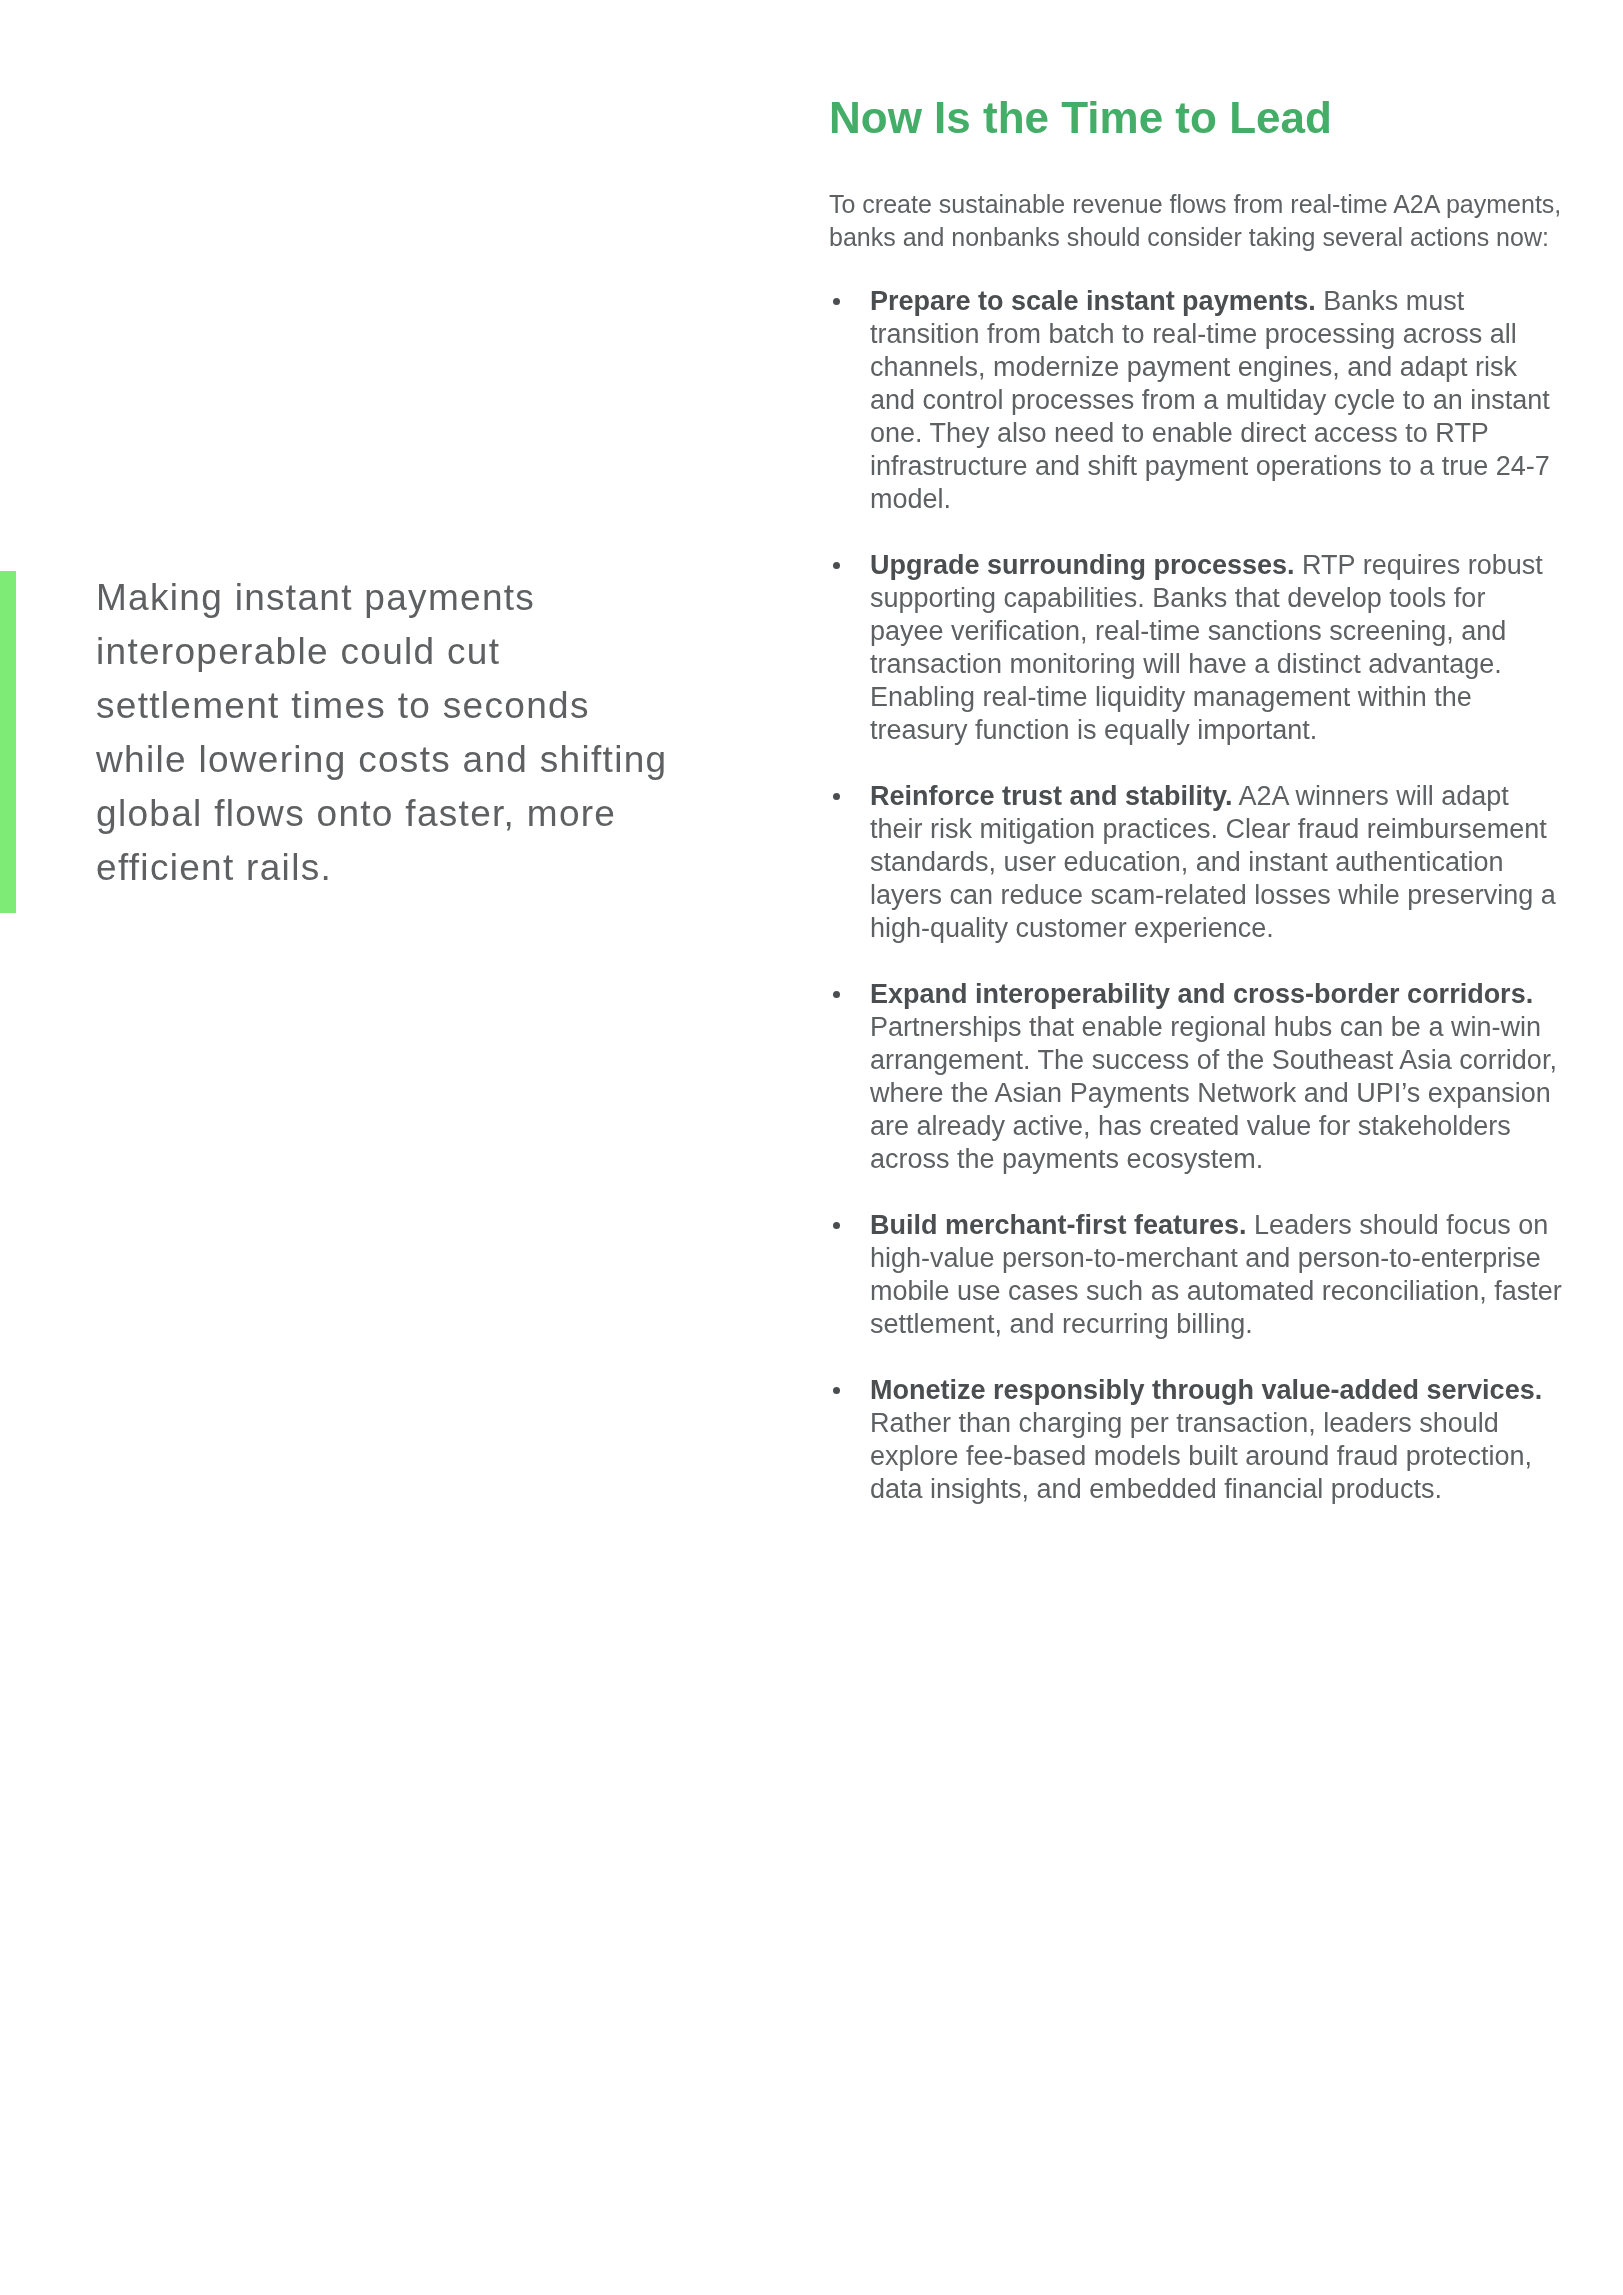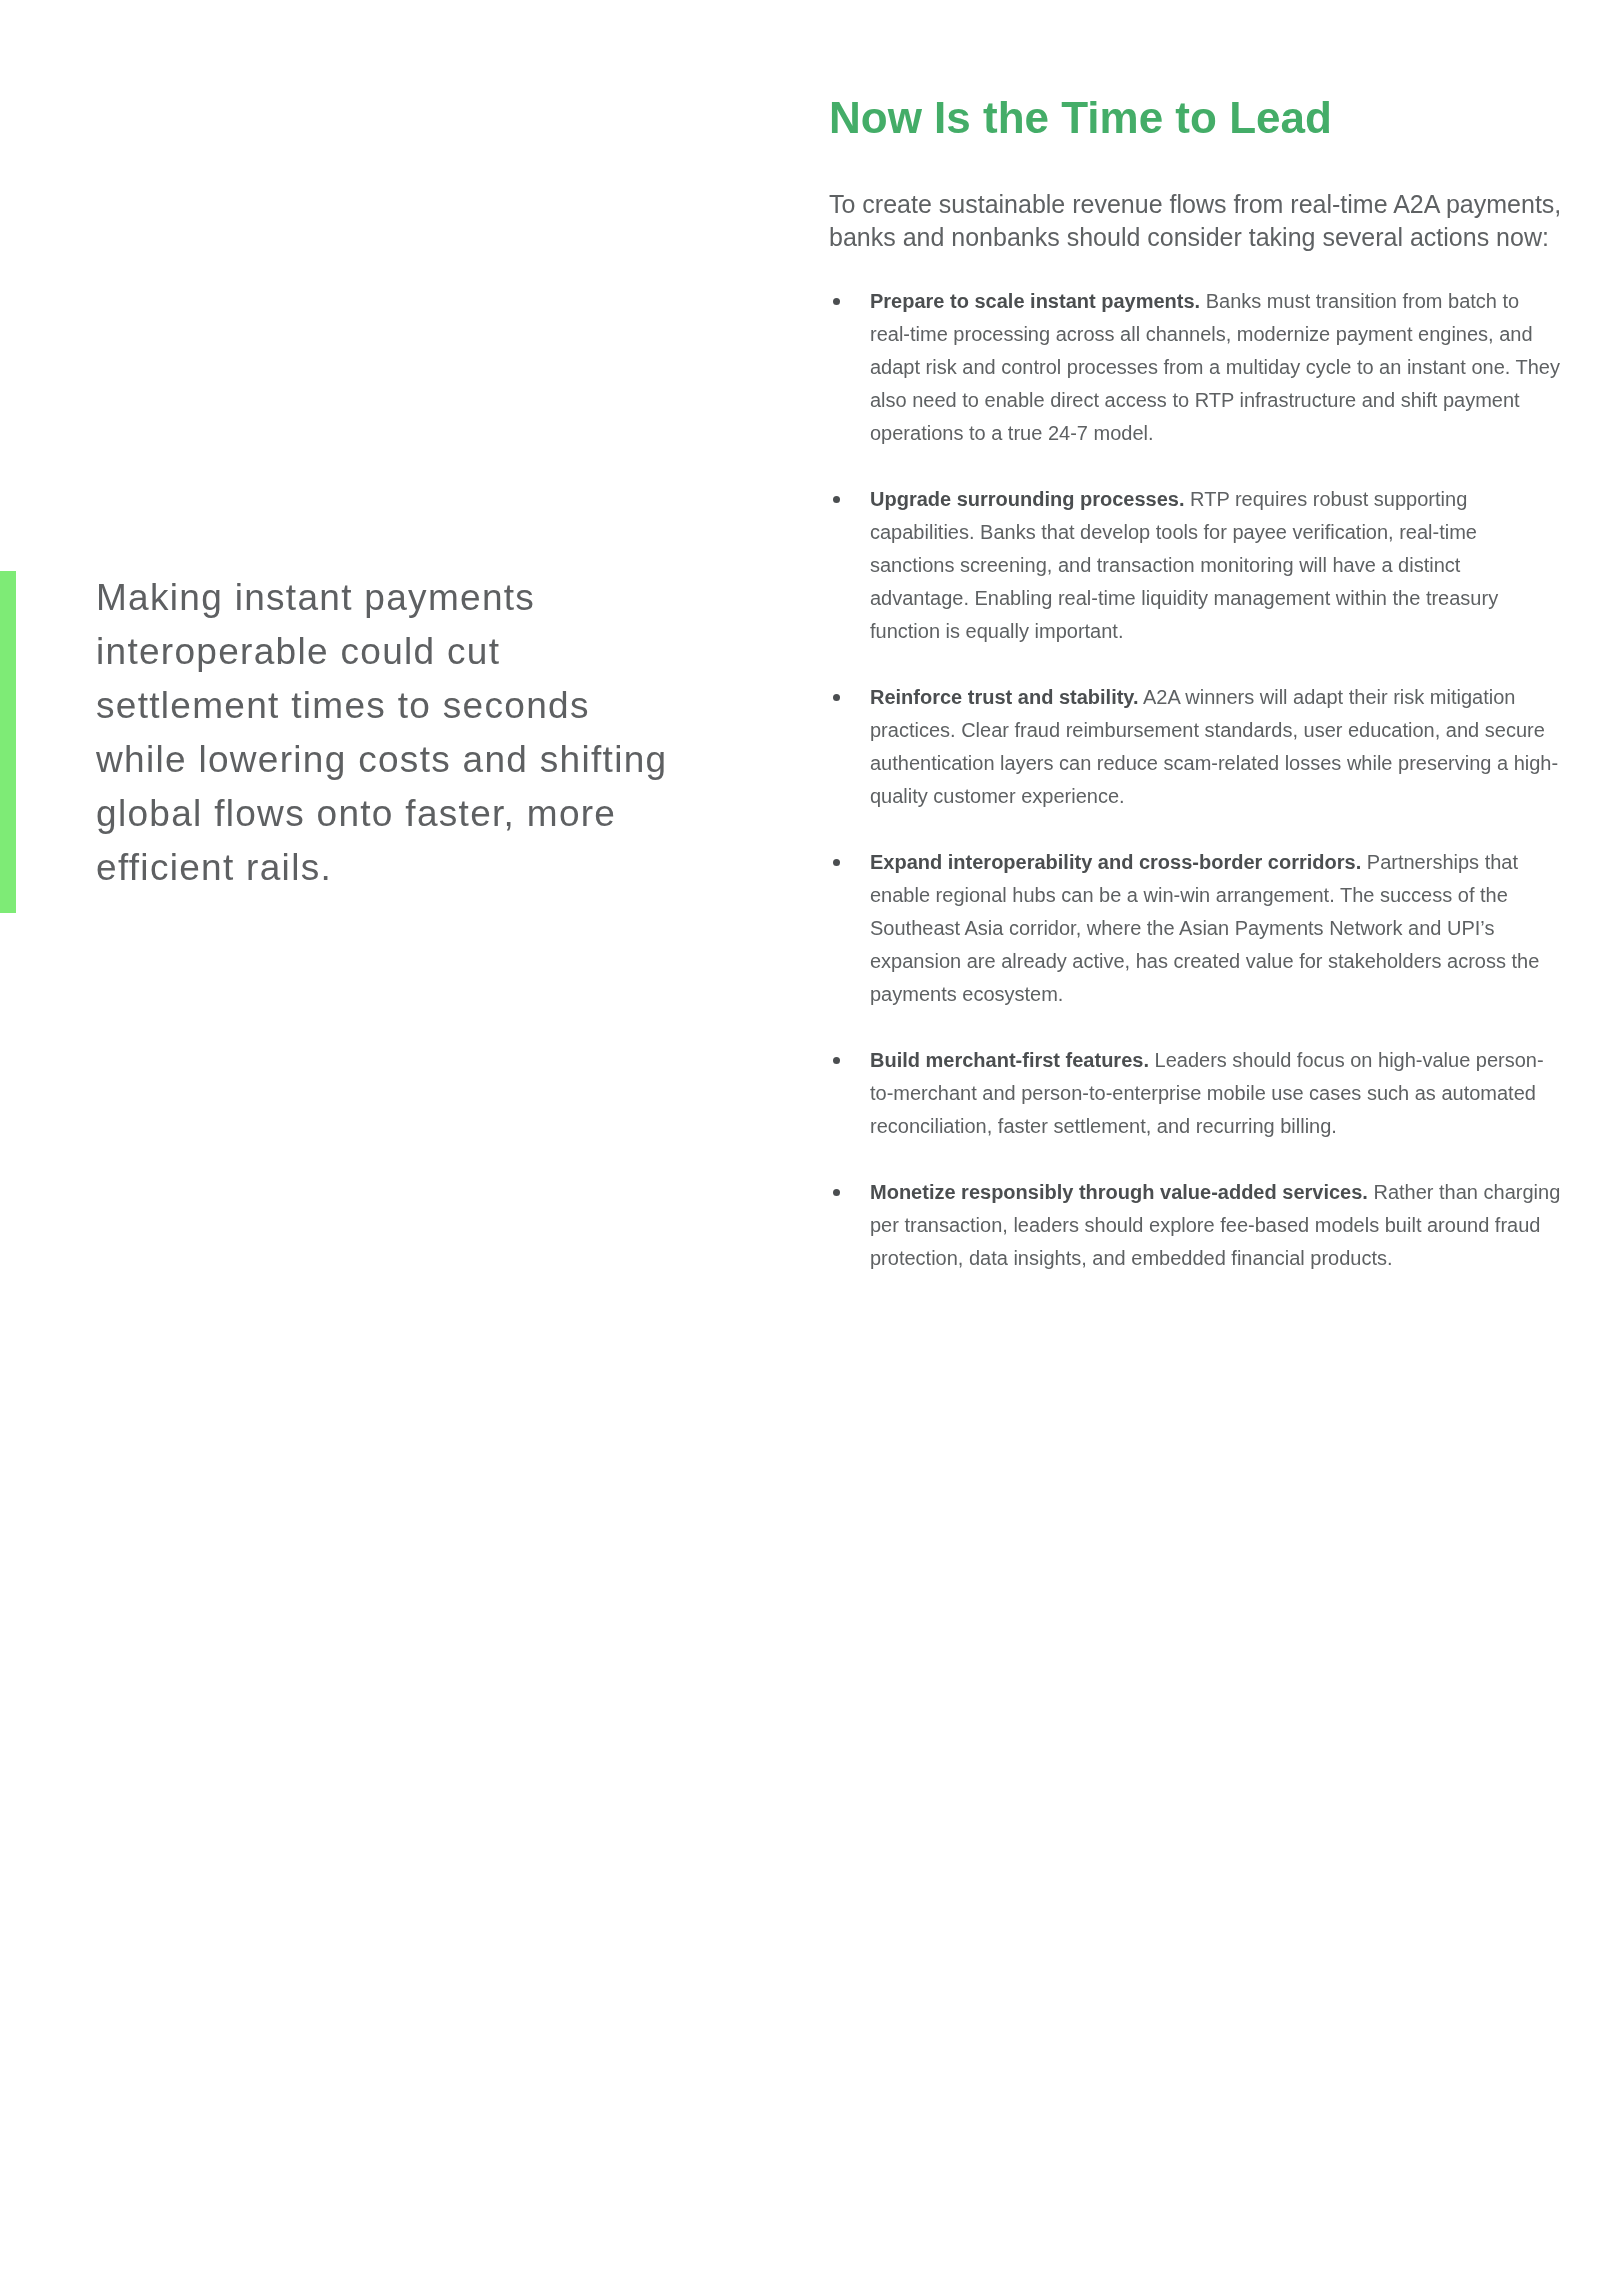--- a/index.html
+++ b/index.html
@@ -52,21 +52,21 @@
   .intro {
     font-size: 25px;
     line-height: 33px;
     color: #5e6163;
     margin-bottom: 31px;
   }
   .actions { list-style: none; }
   .actions li {
     position: relative;
     padding-left: 41px;
-    font-size: 20px;
+    font-size: 27px;
     line-height: 33px;
     color: #5e6163;
     margin-bottom: 33px;
   }
   .actions li .dot {
     position: absolute;
     left: 3.9px;
     top: 13px;
     width: 7.2px;
     height: 7.2px;
@@ -121,21 +121,21 @@
         <span class="rest">Banks must transition from batch to real-time processing across all channels, modernize payment engines, and adapt risk and control processes from a multiday cycle to an instant one. They also need to enable direct access to RTP infrastructure and shift payment operations to a true 24-7 model.</span>
       </li>
       <li>
         <span class="dot"></span>
         <span class="lead">Upgrade surrounding processes.</span>
         <span class="rest">RTP requires robust supporting capabilities. Banks that develop tools for payee verification, real-time sanctions screening, and transaction monitoring will have a distinct advantage. Enabling real-time liquidity management within the treasury function is equally important.</span>
       </li>
       <li>
         <span class="dot"></span>
         <span class="lead">Reinforce trust and stability.</span>
-        <span class="rest">A2A winners will adapt their risk mitigation practices. Clear fraud reimbursement standards, user education, and secure authentication layers can reduce scam-related losses while preserving a high-quality customer experience.</span>
+        <span class="rest">A2A winners will adapt their risk mitigation practices. Clear fraud reimbursement standards, user education, and instant authentication layers can reduce scam-related losses while preserving a high-quality customer experience.</span>
       </li>
       <li>
         <span class="dot"></span>
         <span class="lead">Expand interoperability and cross-border corridors.</span>
         <span class="rest">Partnerships that enable regional hubs can be a win-win arrangement. The success of the Southeast Asia corridor, where the Asian Payments Network and UPI’s expansion are already active, has created value for stakeholders across the payments ecosystem.</span>
       </li>
       <li>
         <span class="dot"></span>
         <span class="lead">Build merchant-first features.</span>
         <span class="rest">Leaders should focus on high-value person-to-merchant and person-to-enterprise mobile use cases such as automated reconciliation, faster settlement, and recurring billing.</span>

